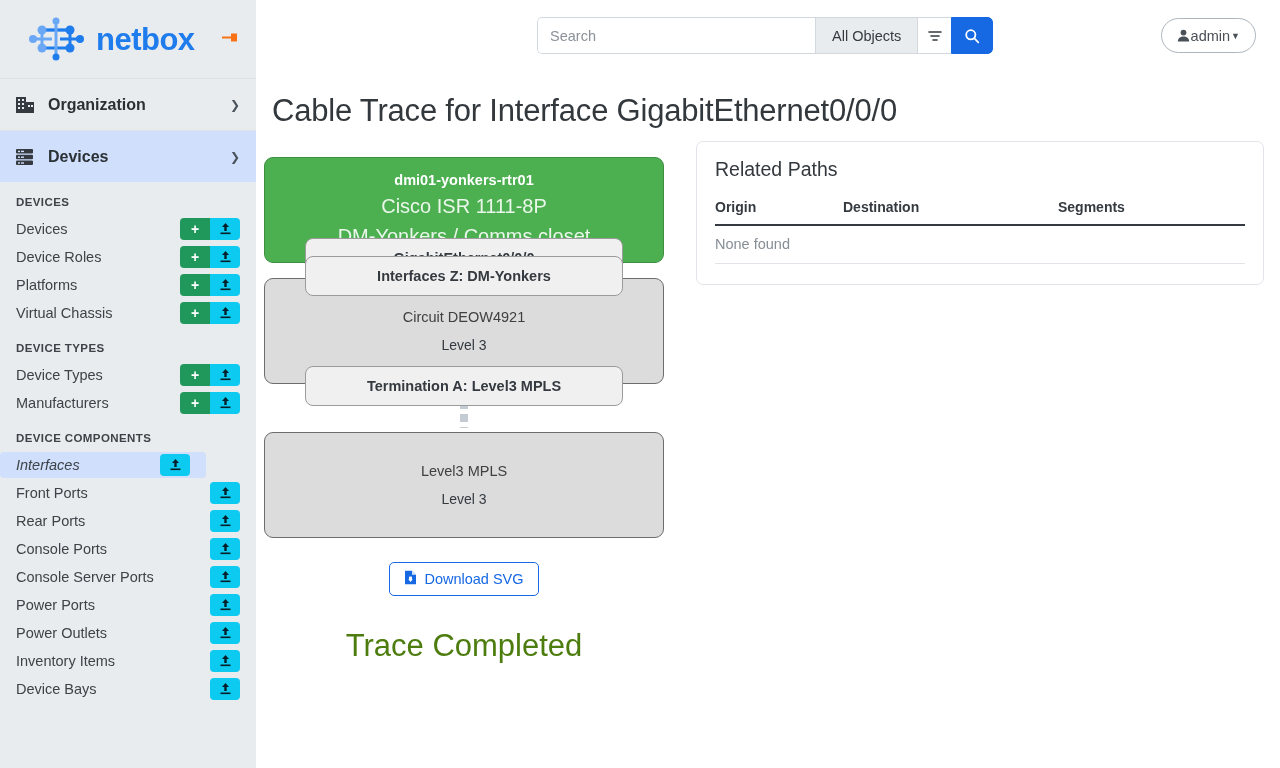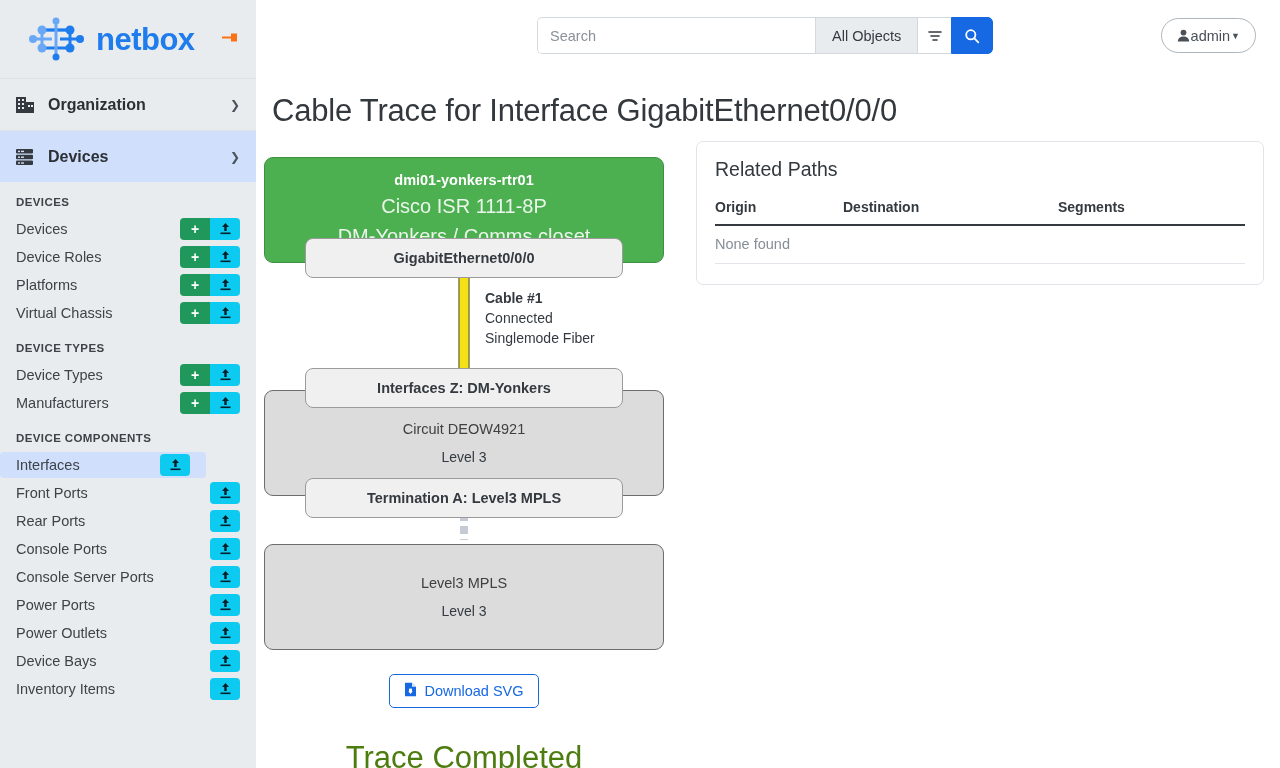--- a/index.html
+++ b/index.html
@@ -60,21 +60,21 @@
     padding-left: 16px;
   }
   .menu-link {
     flex: 1;
     font-size: 14.5px; color: #3d4348;
     line-height: 26px;
     padding-left: 0px;
     cursor: pointer;
   }
   .menu-row.highlight { background: #cfdffc; border-radius: 4px; margin-right: 50px; }
-  .menu-row.highlight .menu-link { color: #3d4348; }
+  .menu-row.highlight .menu-link { color: #3d4348; font-style: italic; }
   .btn-group {
     position: absolute; right: 16px; top: 50%;
     transform: translateY(-50%);
     display: flex; height: 22px;
   }
   .mini-btn {
     width: 30px; height: 22px;
     display: flex; align-items: center; justify-content: center;
     color: #ffffff; font-size: 12px; line-height: 1;
     cursor: pointer;
@@ -485,33 +485,33 @@
         <span class="mini-btn imp only">
           <svg width="11" height="12" viewBox="0 0 11 12" fill="#05202b">
               <path d="M5.5 0 L9 4 H6.7 V8 H4.3 V4 H2 Z"></path>
               <rect x="0.5" y="9.5" width="10" height="1.6"></rect>
             </svg>
         </span>
       </span>
     </div>
 
     <div class="menu-row">
+      <span class="menu-link">Inventory Items</span>
+      <span class="btn-group">
+        <span class="mini-btn imp only">
+          <svg width="11" height="12" viewBox="0 0 11 12" fill="#05202b">
+              <path d="M5.5 0 L9 4 H6.7 V8 H4.3 V4 H2 Z"></path>
+              <rect x="0.5" y="9.5" width="10" height="1.6"></rect>
+            </svg>
+        </span>
+      </span>
+    </div>
+
+    <div class="menu-row">
       <span class="menu-link">Device Bays</span>
-      <span class="btn-group">
-        <span class="mini-btn imp only">
-          <svg width="11" height="12" viewBox="0 0 11 12" fill="#05202b">
-              <path d="M5.5 0 L9 4 H6.7 V8 H4.3 V4 H2 Z"></path>
-              <rect x="0.5" y="9.5" width="10" height="1.6"></rect>
-            </svg>
-        </span>
-      </span>
-    </div>
-
-    <div class="menu-row">
-      <span class="menu-link">Inventory Items</span>
       <span class="btn-group">
         <span class="mini-btn imp only">
           <svg width="11" height="12" viewBox="0 0 11 12" fill="#05202b">
               <path d="M5.5 0 L9 4 H6.7 V8 H4.3 V4 H2 Z"></path>
               <rect x="0.5" y="9.5" width="10" height="1.6"></rect>
             </svg>
         </span>
       </span>
     </div>
   </aside>
@@ -551,28 +551,20 @@
 
     <div class="device-wrap">
       <div class="node device">
         <div class="n-title">dmi01-yonkers-rtr01</div>
         <div class="n-sub">Cisco ISR 1111-8P</div>
         <div class="n-sub">DM-Yonkers / Comms closet</div>
       </div>
       <div class="termbox overlap-top">GigabitEthernet0/0/0</div>
     </div>
 
-    <div class="cable-seg">
-      <div class="cable-line"></div>
-      <div class="cable-label">
-        <div class="cl-title">Cable #1</div>
-        <div>Connected</div>
-        <div>Singlemode Fiber</div>
-      </div>
-    </div>
 
     <div class="circuit-wrap">
       <div class="termbox top">Interfaces Z: DM-Yonkers</div>
       <div class="node circuit">
         <div class="n-title">Circuit DEOW4921</div>
         <div class="n-sub">Level 3</div>
       </div>
       <div class="termbox bottom">Termination A: Level3 MPLS</div>
     </div>
 

